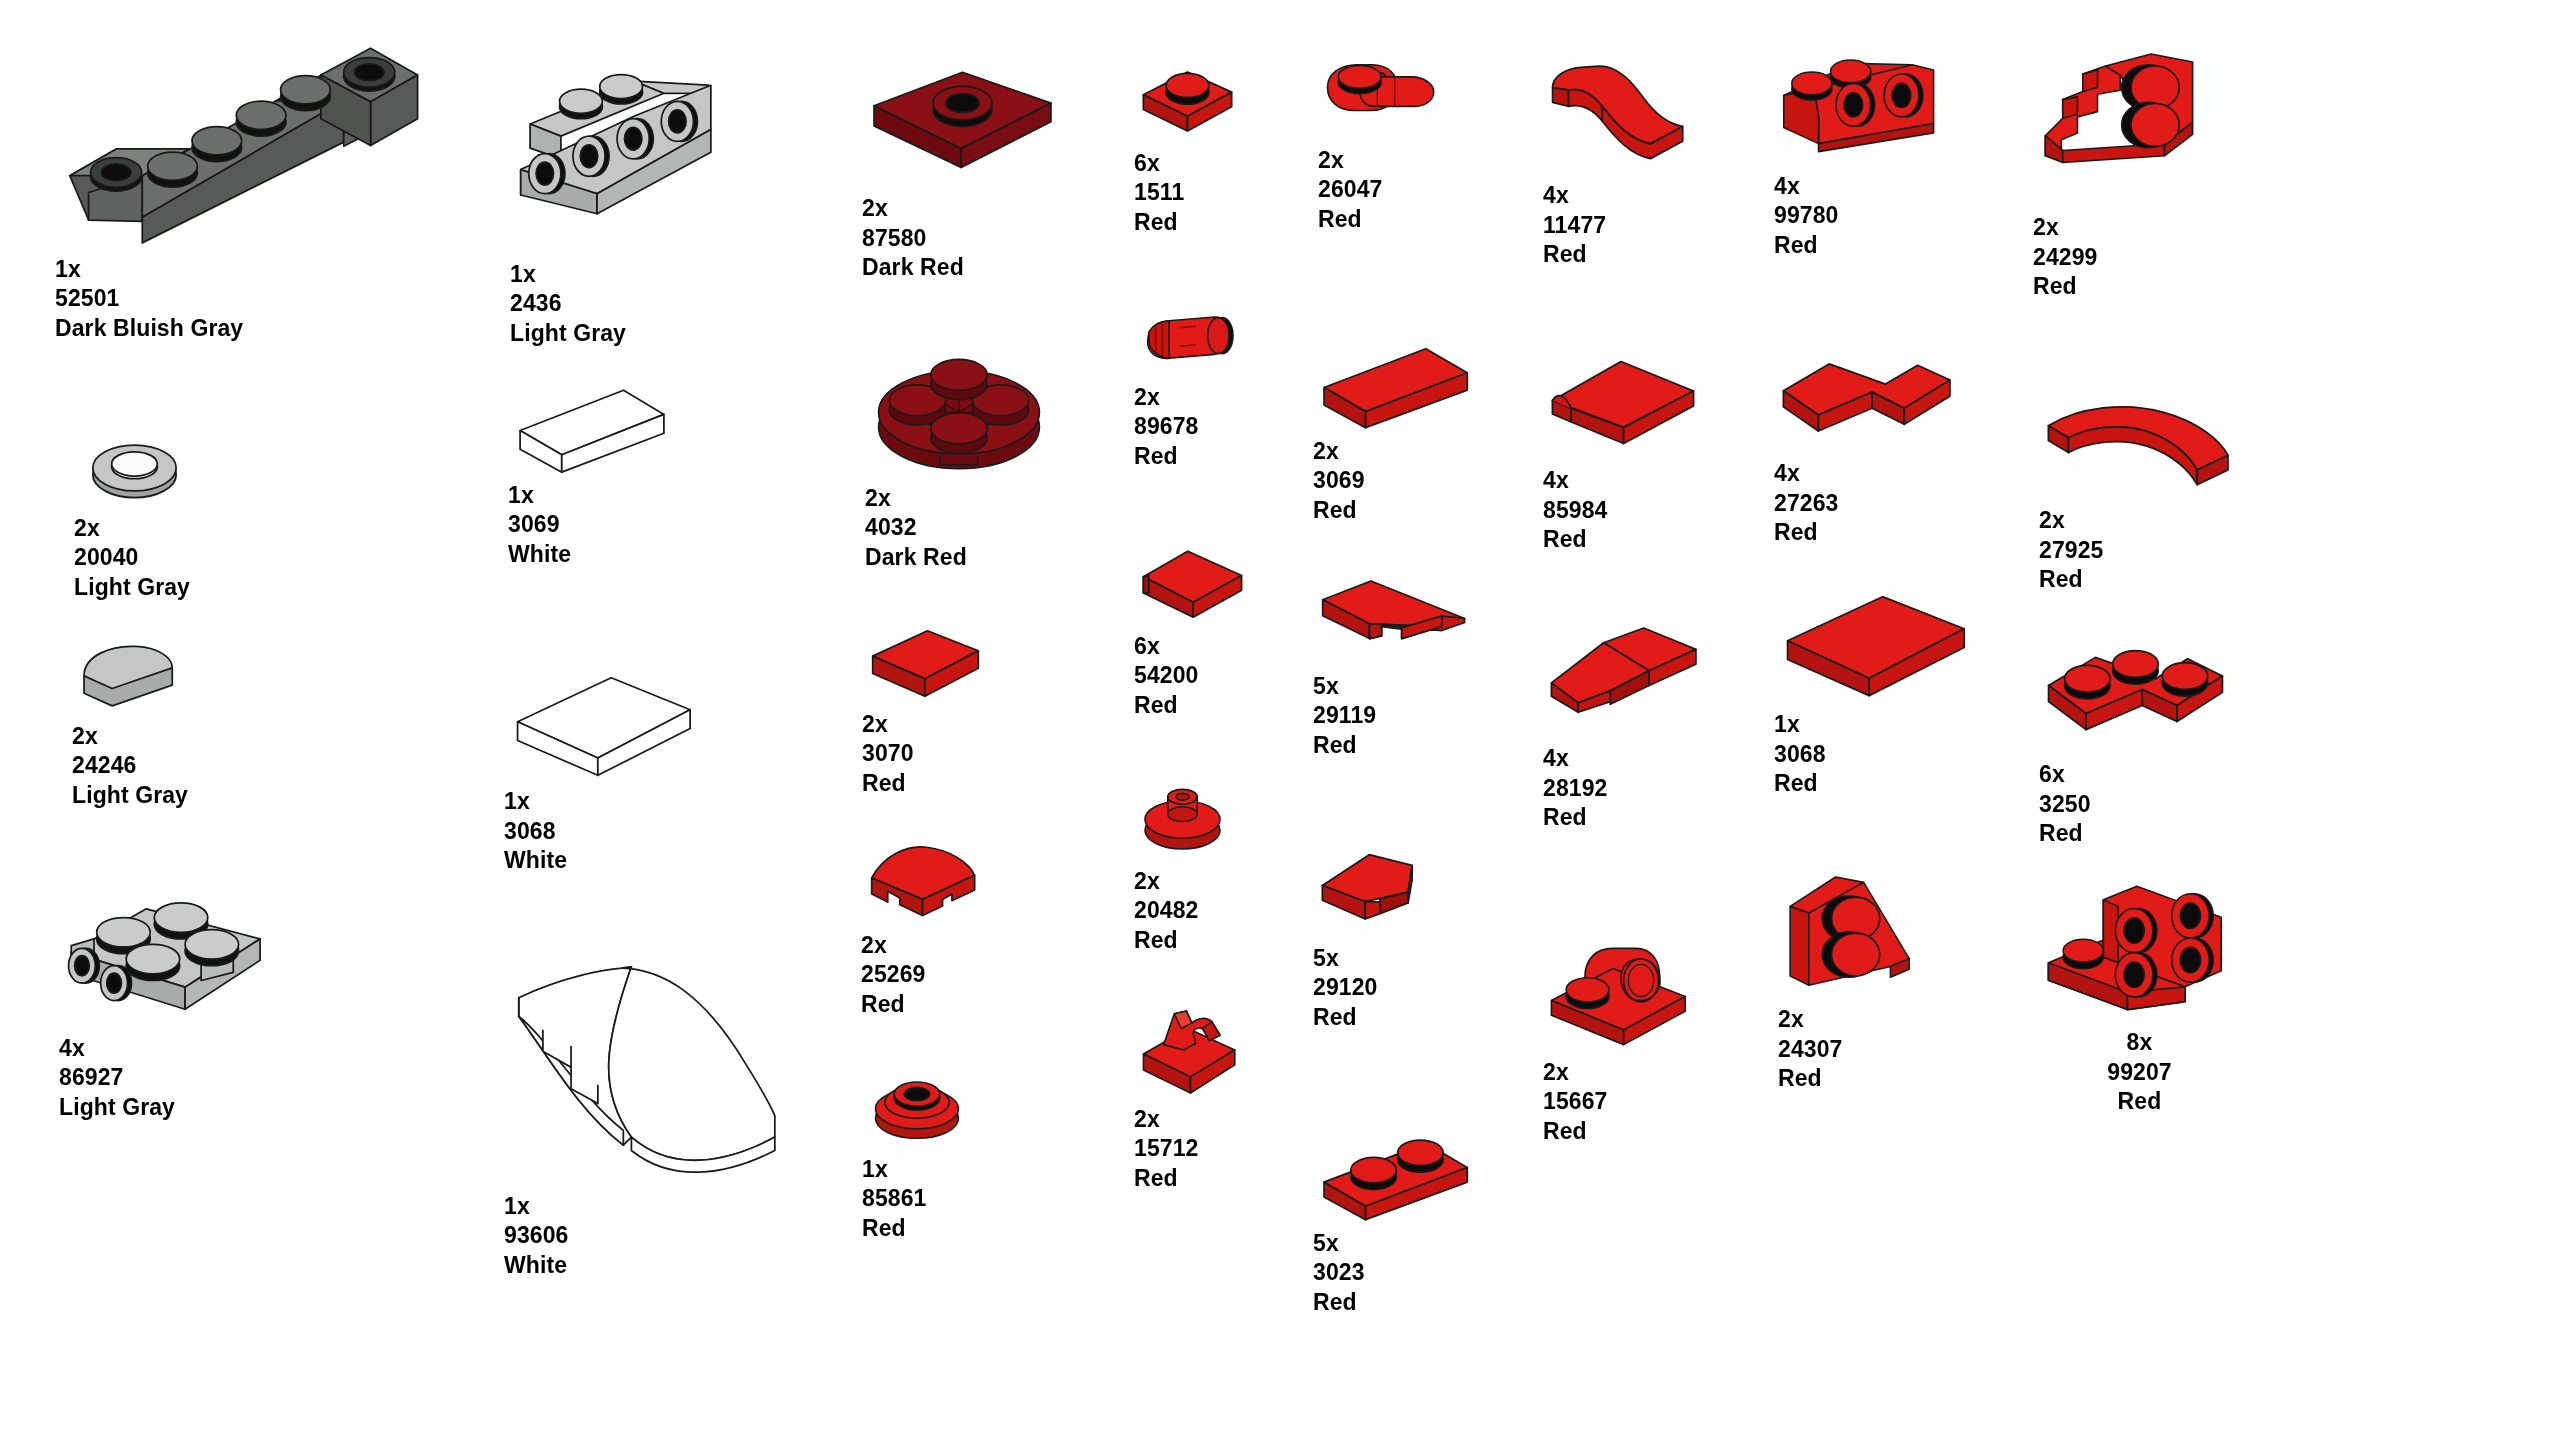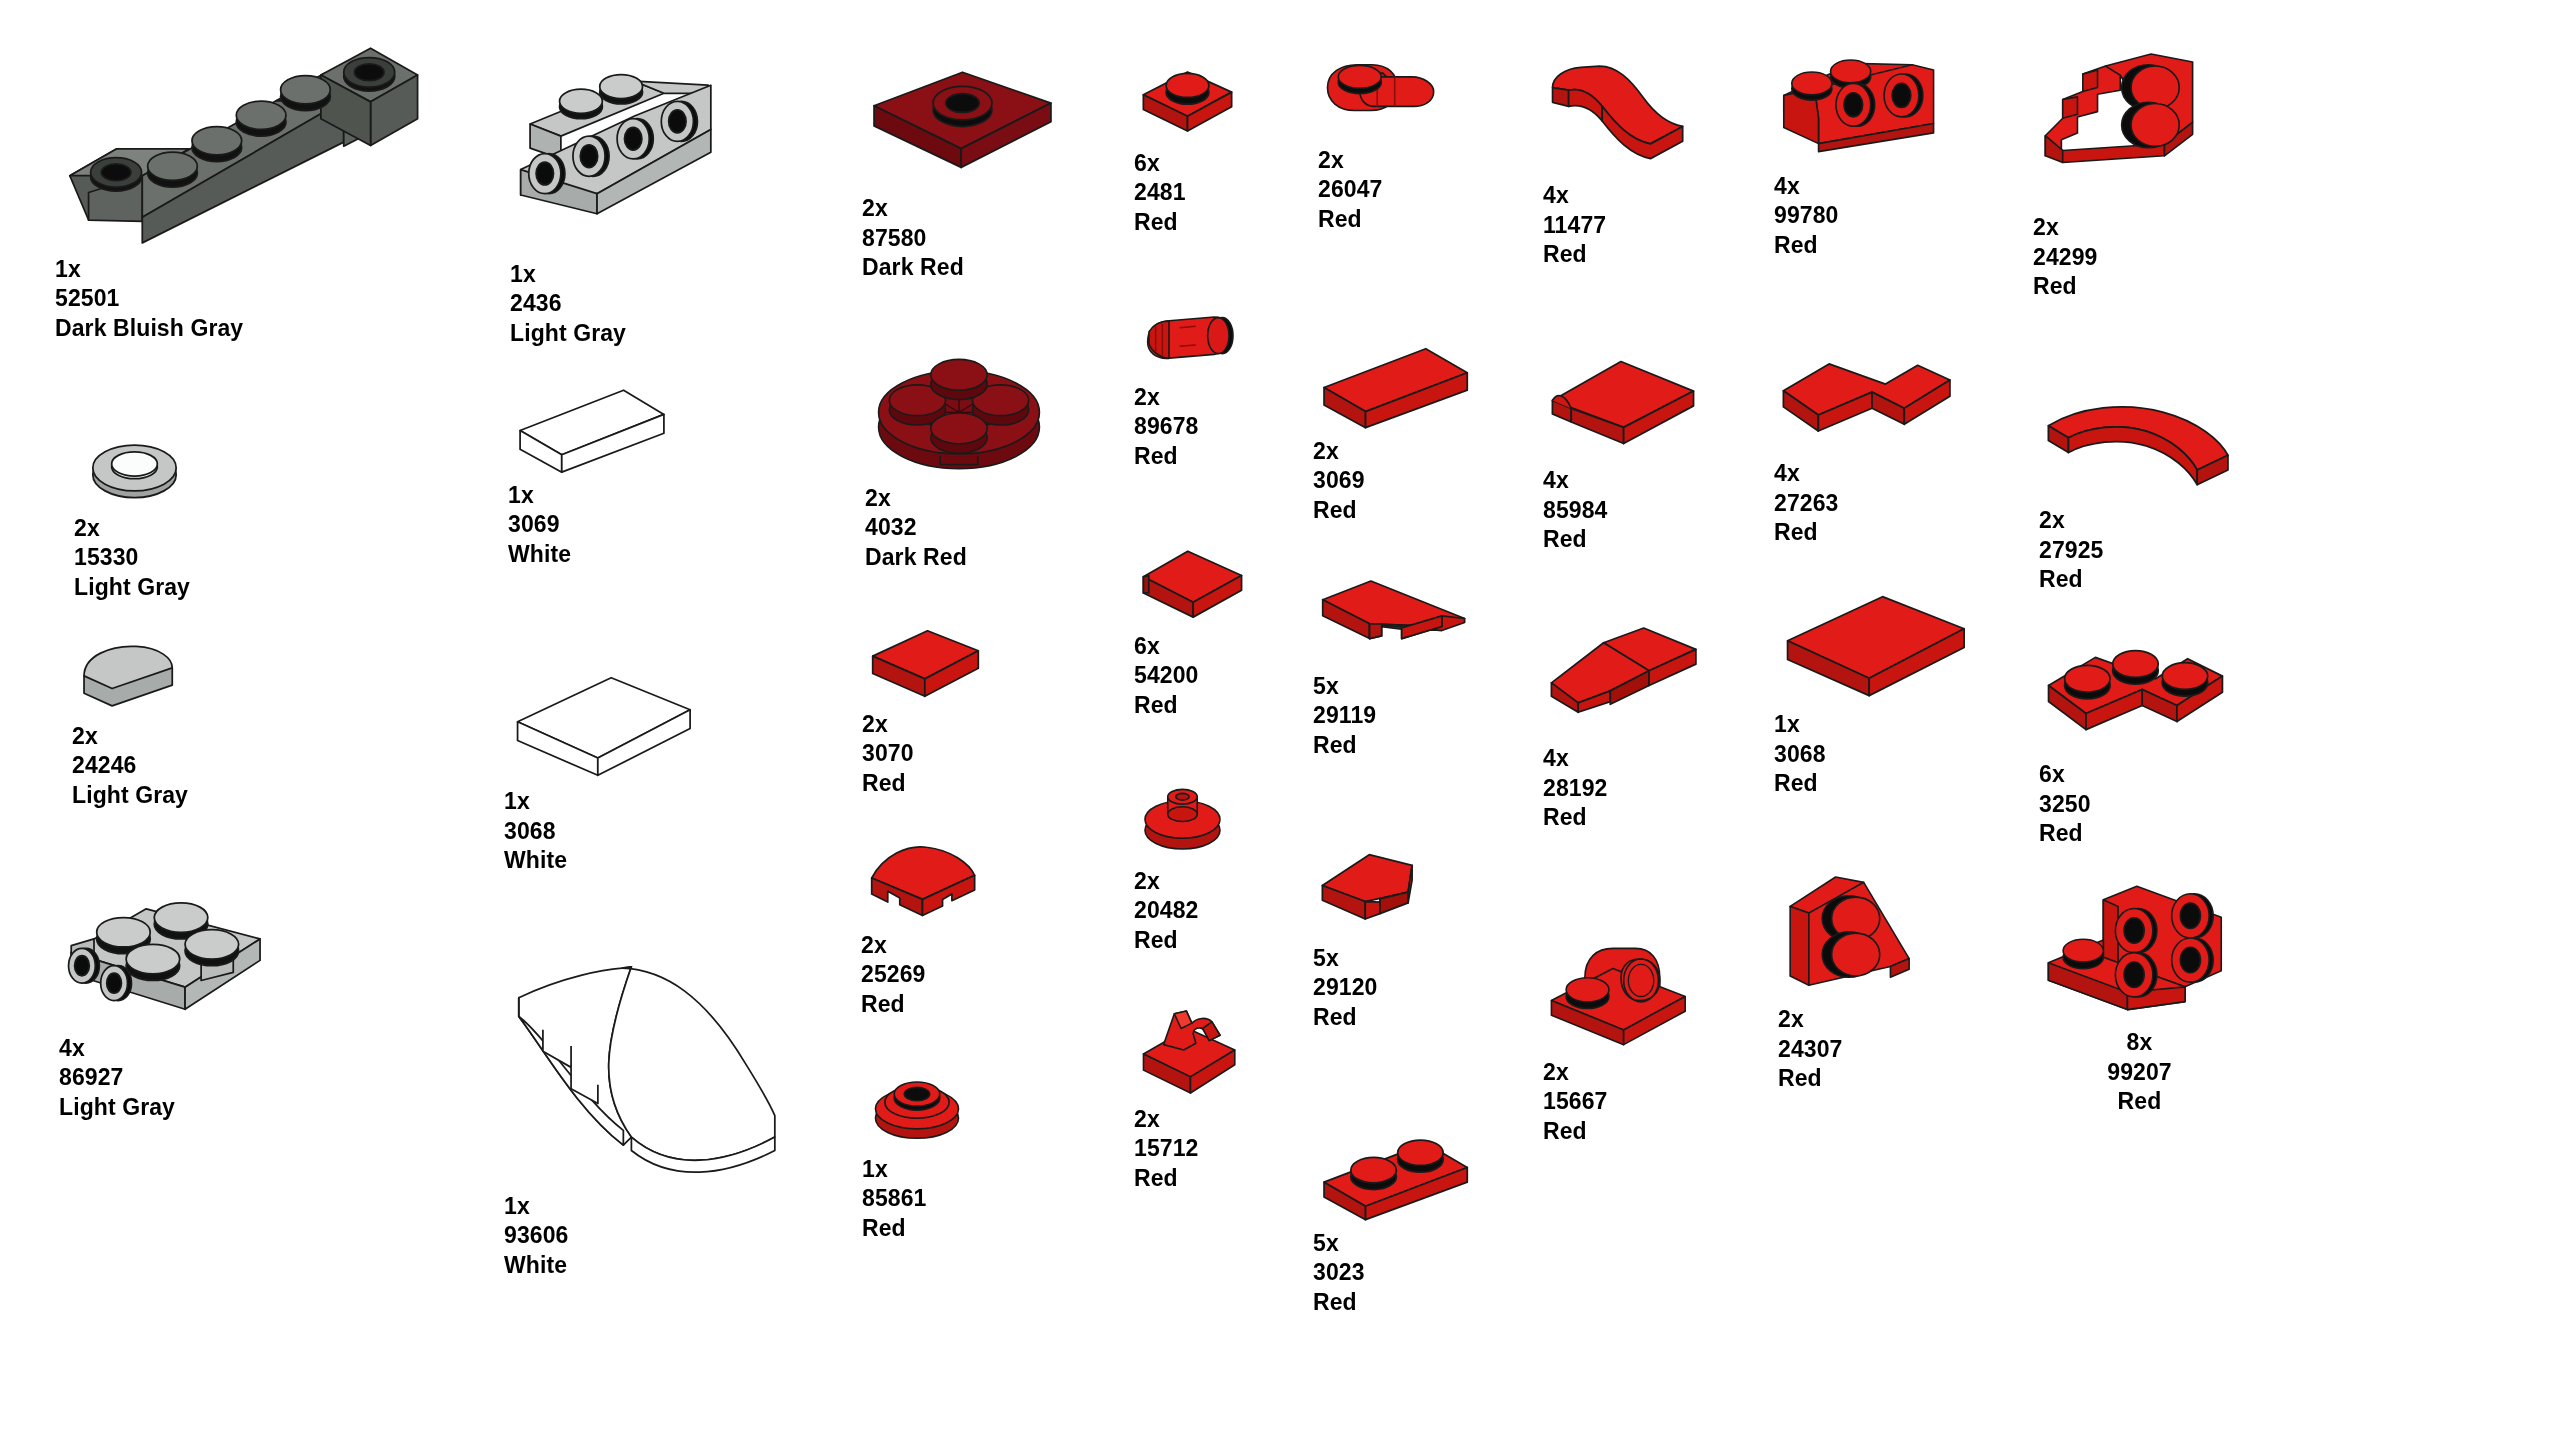--- a/index.html
+++ b/index.html
@@ -72,21 +72,21 @@
       <g stroke="#1a1a1a" stroke-width="2.6" stroke-linejoin="round">
         <ellipse cx="90" cy="62" rx="62" ry="34" fill="#9ea2a0"></ellipse>
         <ellipse cx="90" cy="52" rx="62" ry="34" fill="#c4c7c6"></ellipse>
         <ellipse cx="90" cy="50" rx="34" ry="18" fill="#e8eae9"></ellipse>
         <ellipse cx="90" cy="46" rx="34" ry="18" fill="#fbfcfc"></ellipse>
       </g>
     </svg>
   </div>
   <div class="cap" style="margin-top:6.7px;">
     <div>2x</div>
-    <div>15330</div>
+    <div>20040</div>
     <div>Light Gray</div>
   </div>
 </div>
 
 <div class="part" style="left:72px;top:637px;">
   <div class="art">
     <svg width="127" height="77" viewBox="0 0 190 115">
       <g stroke="#1a1a1a" stroke-width="2.6" stroke-linejoin="round">
         <path d="M18,58 L18,84 L60,103 L150,72 L150,46 Z" fill="#a7abaa"></path>
         <path d="M18,58 C18,28 58,12 96,14 C132,16 150,32 150,46 L60,77 Z" fill="#c4c7c6"></path>
@@ -335,21 +335,21 @@
         <polygon points="14,46 80,12 146,42 80,78" fill="#e01b18"></polygon>
         <polygon points="14,46 80,78 80,100 14,68" fill="#b4140f"></polygon>
         <polygon points="80,78 146,42 146,64 80,100" fill="#c8150f"></polygon>
         <ellipse cx="80" cy="42" rx="32" ry="18" fill="#0c0c0c"></ellipse>
         <ellipse cx="80" cy="32" rx="32" ry="18" fill="#e01b18"></ellipse>
       </g>
     </svg>
   </div>
   <div class="cap" style="margin-top:8px;">
     <div>6x</div>
-    <div>2481</div>
+    <div>1511</div>
     <div>Red</div>
   </div>
 </div>
 
 <div class="part" style="left:1134px;top:305px;">
   <div class="art">
     <svg width="114" height="70" viewBox="0 0 170 105">
       <g stroke="#1a1a1a" stroke-width="2.4" stroke-linejoin="round">
         <path d="M20,56 C20,34 34,26 48,24 L120,18 C134,18 146,28 146,46 C146,62 134,72 120,74 L48,80 C34,80 20,72 20,56 Z" fill="#e01b18"></path>
         <ellipse cx="132" cy="46" rx="16" ry="27" fill="#0c0c0c"></ellipse>

